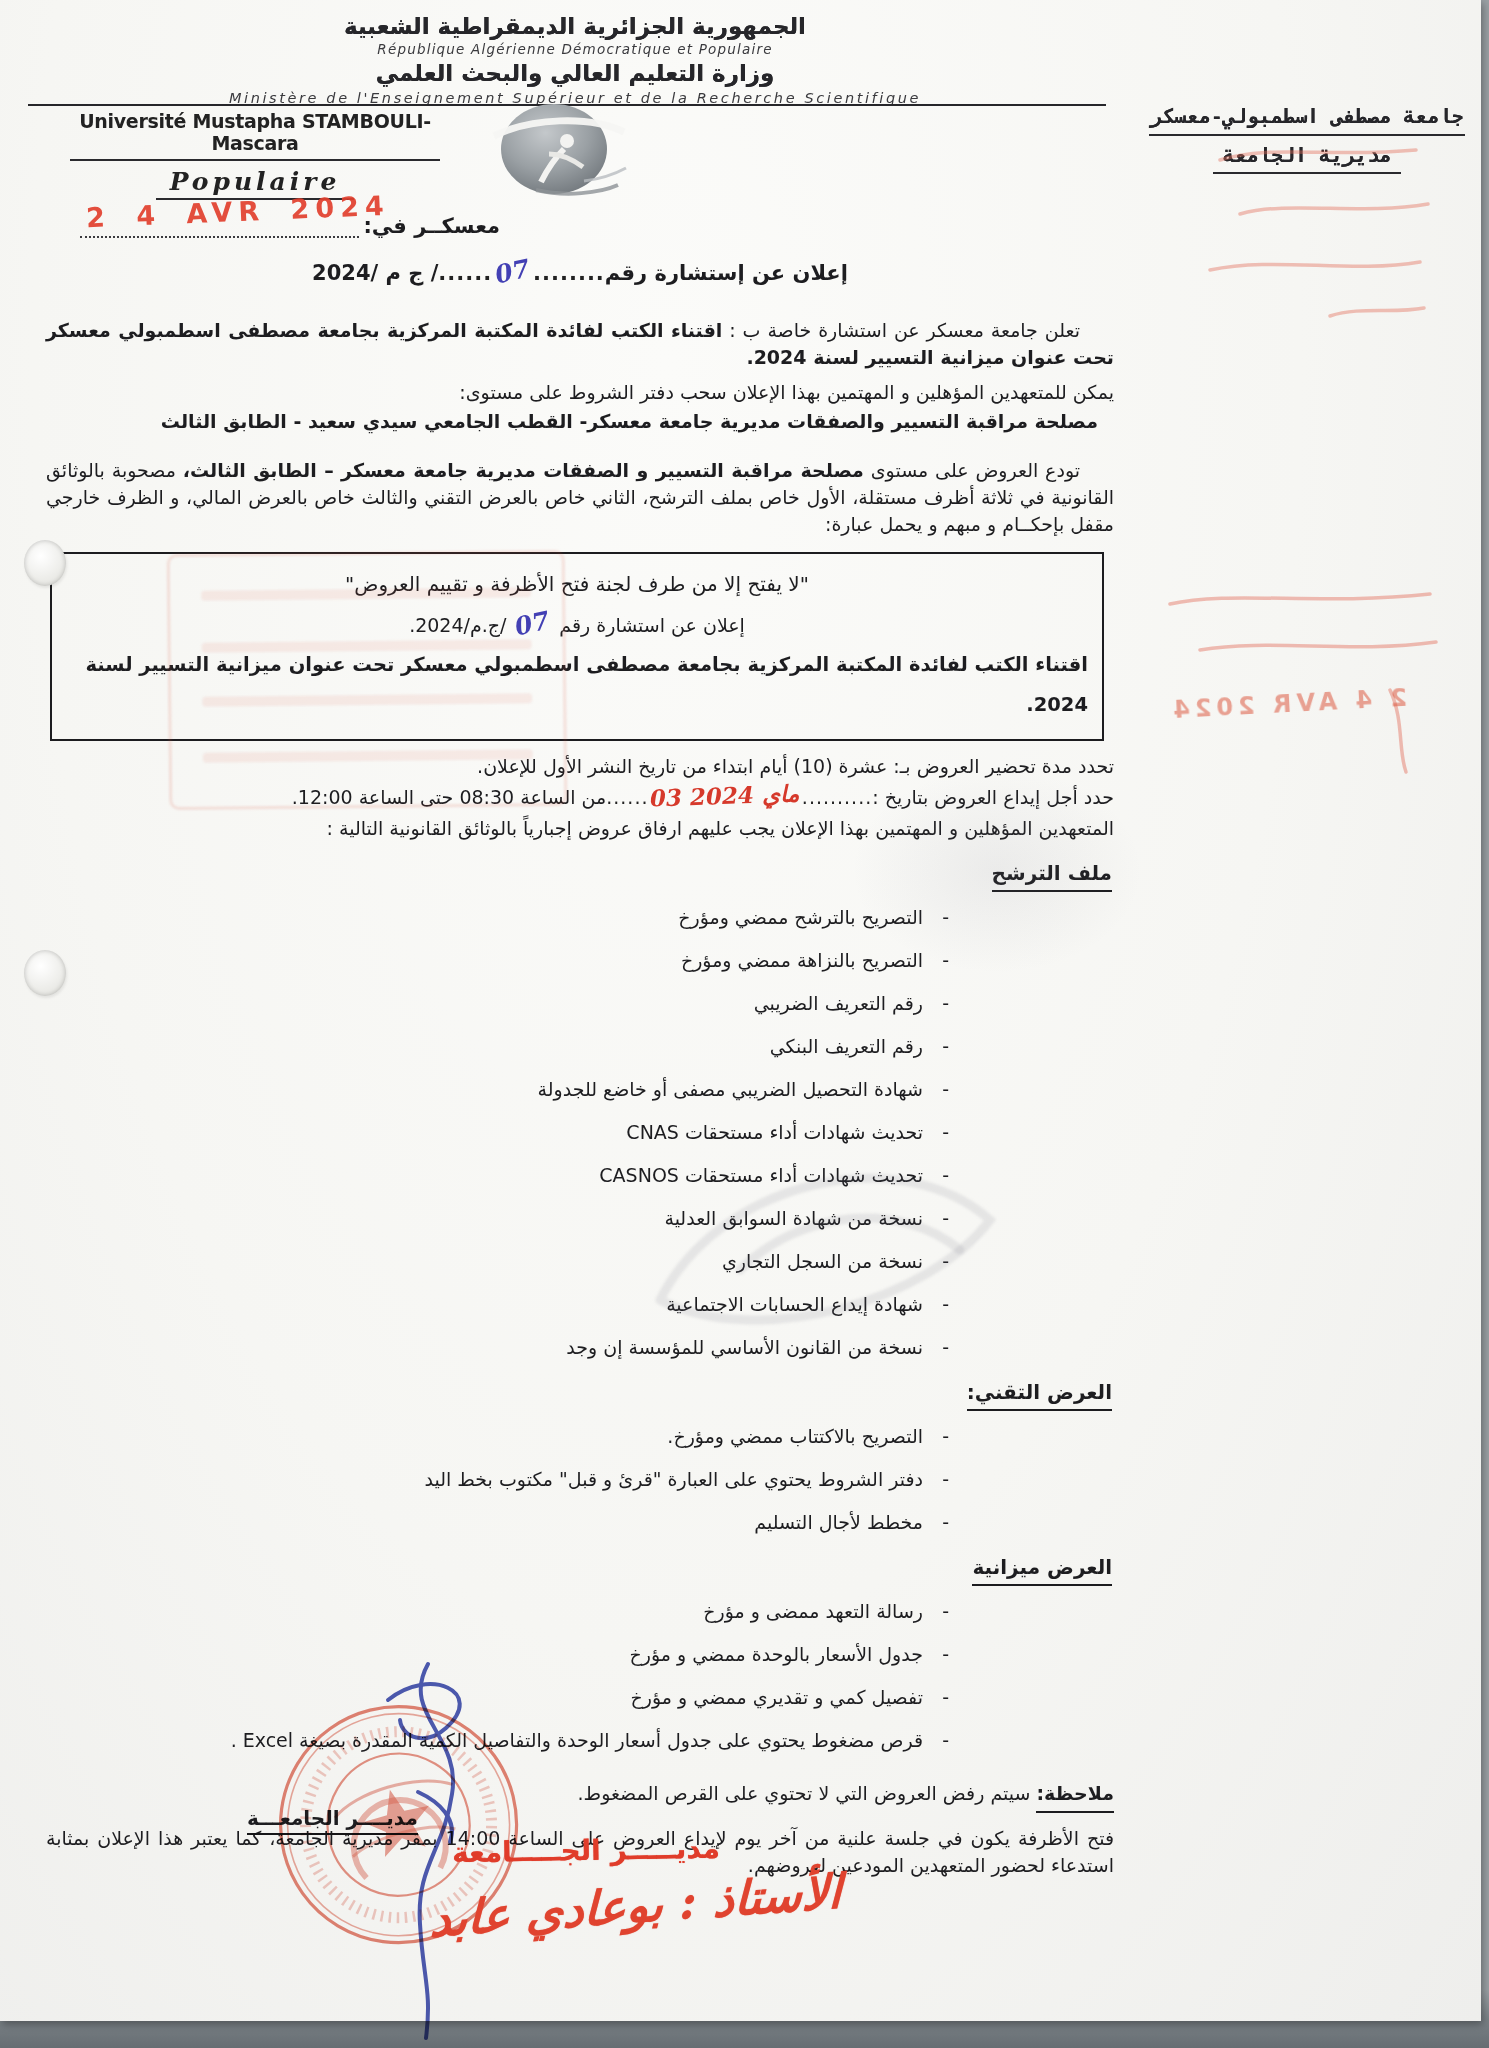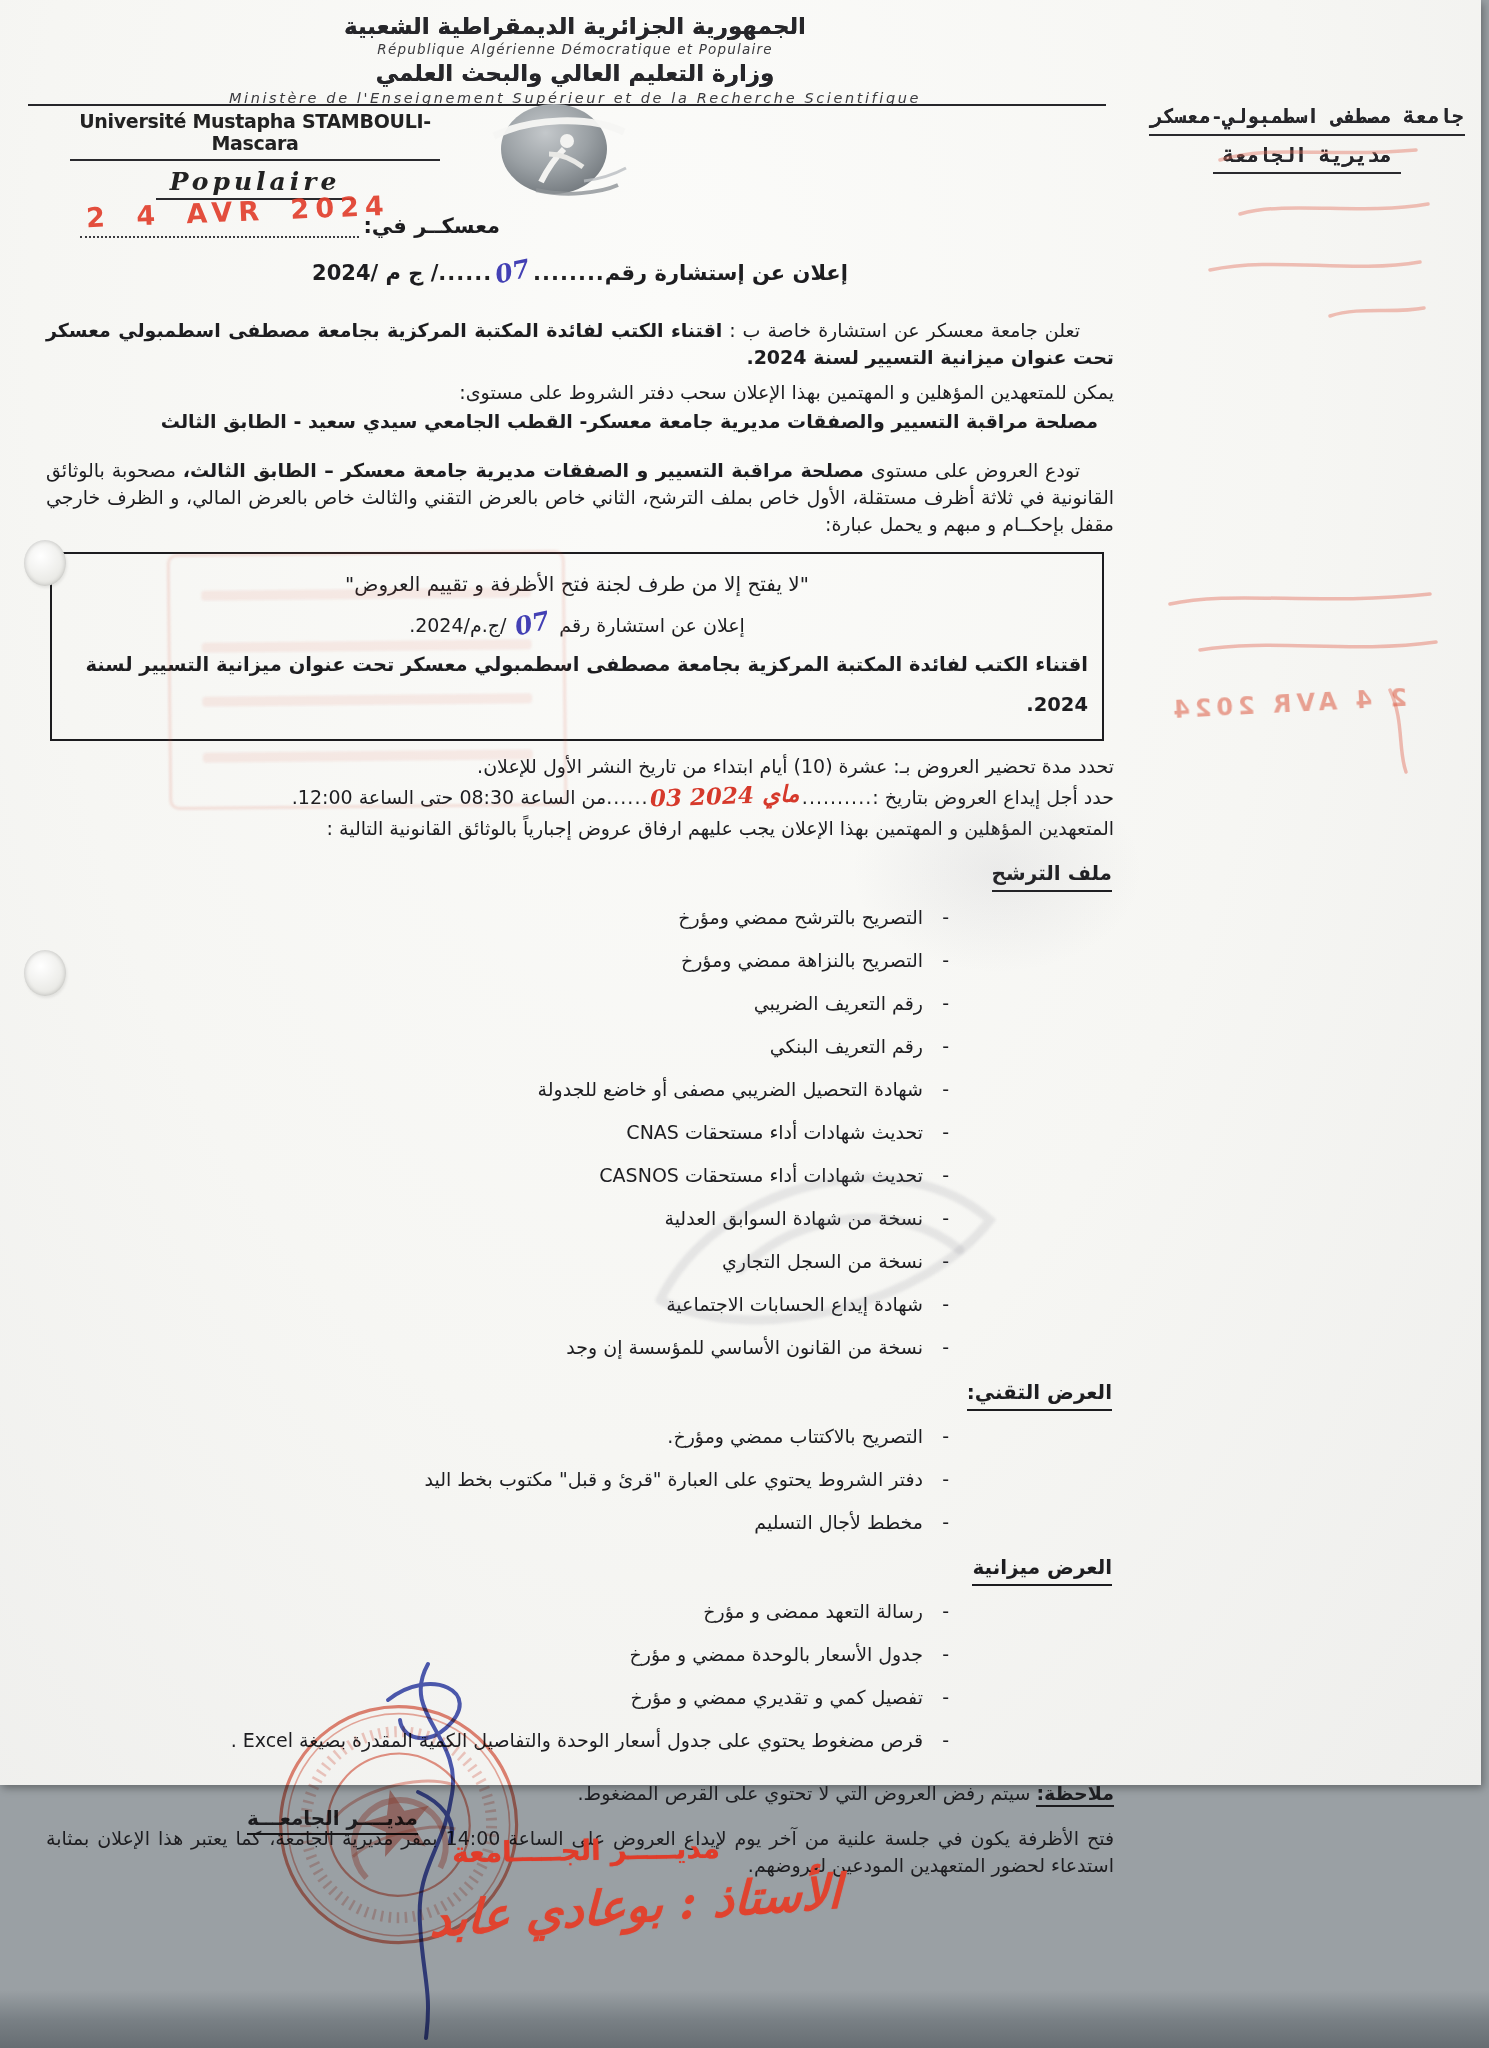--- a/index.html
+++ b/index.html
@@ -3,21 +3,21 @@
 <meta charset="utf-8">
 <style>
   html,body{margin:0;padding:0;background:#6f767b;}
   *{box-sizing:border-box;}
   .scan{
     position:relative;width:1489px;height:2048px;overflow:hidden;
     background:linear-gradient(to bottom,#9aa0a4 0,#9aa0a4 1990px,#798085 2020px,#666d72 2048px);
     font-family:"DejaVu Sans",sans-serif;color:#1d1d20;
   }
   .page{
-    position:absolute;left:0;top:0;width:1481px;height:1785px;
+    position:absolute;left:0;top:0;width:1481px;height:2021px;
     background:radial-gradient(ellipse at 45% 18%, #fbfbf9 0%, #f6f6f3 55%, #eeeeec 100%);
     box-shadow:2px 3px 8px rgba(0,0,0,.35);
   }
   
   .hdr-center{position:absolute;top:12px;left:40px;width:1070px;text-align:center;}
   .h-ar{font-weight:700;font-size:23px;line-height:28px;color:#26262a;text-shadow:0 0 .6px #26262a;}
   .h-fr{font-style:italic;font-weight:400;font-size:13.5px;line-height:19px;color:#3a3a3e;letter-spacing:1.2px;}
   .h-fr.wide{letter-spacing:2.6px;font-size:14.5px;line-height:22px;}
   .hdr-rule{position:absolute;top:104px;left:28px;width:1078px;height:2px;background:#26262a;}
   .hdr-left{position:absolute;top:110px;left:70px;width:370px;text-align:center;}
@@ -57,21 +57,21 @@
   .deposit-row{margin-top:2px;display:flex;direction:rtl;align-items:baseline;flex-wrap:nowrap;}
   .hand-red-date{font-family:"DejaVu Serif",serif;font-style:italic;font-weight:700;font-size:23px;color:#d6392b;
     display:inline-block;direction:ltr;unicode-bidi:isolate;transform:rotate(-2deg);margin:0 2px;white-space:nowrap;}
   .p-attach{margin-top:4px;}
   .sec-h{margin:18px 2px 0 0;}
   .sec-h span{display:inline-block;font-weight:700;font-size:20px;border-bottom:2px solid #1c1c1f;padding-bottom:3px;}
   ul.doc-list{list-style:none;margin:12px 165px 0 0;padding:0;}
   ul.doc-list li{position:relative;padding-right:26px;margin-bottom:16px;}
   ul.doc-list li::before{content:"-";position:absolute;right:0;top:0;}
   .p-note{margin-top:26px;}
-  .note-lbl{font-weight:700;border-bottom:2px solid #1c1c1f;padding-bottom:1px;}
+  .note-lbl{font-weight:700;border-bottom:2px solid #1c1c1f;padding-bottom:7px;}
   .p-close{margin-top:18px;text-align:justify;}
   
   .sig-label-black{position:absolute;left:247px;top:1806px;font-weight:700;font-size:20px;direction:rtl;
     border-bottom:2px solid #161618;padding-bottom:3px;}
   .sig-title-red{position:absolute;left:452px;top:1834px;direction:rtl;color:#e03c2a;font-weight:700;font-size:28px;
     letter-spacing:.5px;transform:rotate(-1deg);text-shadow:0 0 .7px rgba(224,60,42,.8);}
   .sig-name-red{position:absolute;left:372px;top:1882px;width:470px;direction:rtl;color:#e0432f;
     font-family:"DejaVu Serif",serif;font-style:italic;font-weight:700;font-size:47px;line-height:1.1;
     transform:rotate(-4deg) skewX(-5deg);text-shadow:0 0 1px rgba(224,67,49,.55);white-space:nowrap;}
   .stamp{position:absolute;left:268px;top:1672px;transform:rotate(-14deg);mix-blend-mode:multiply;opacity:.85;}

